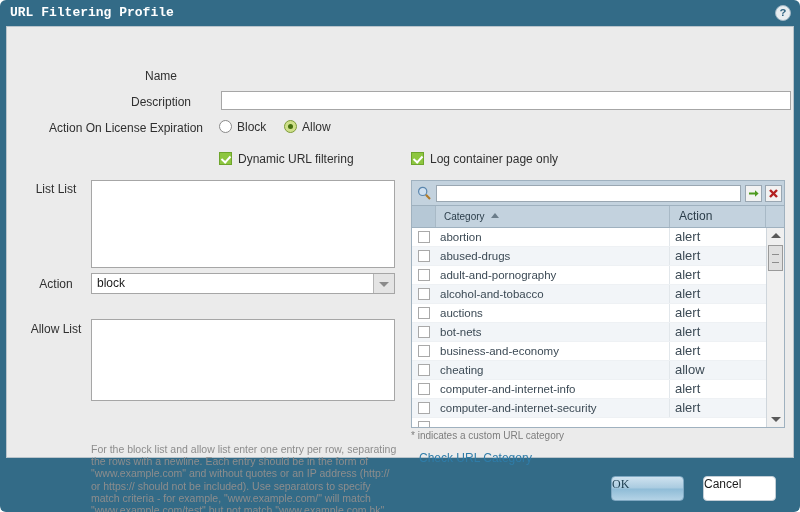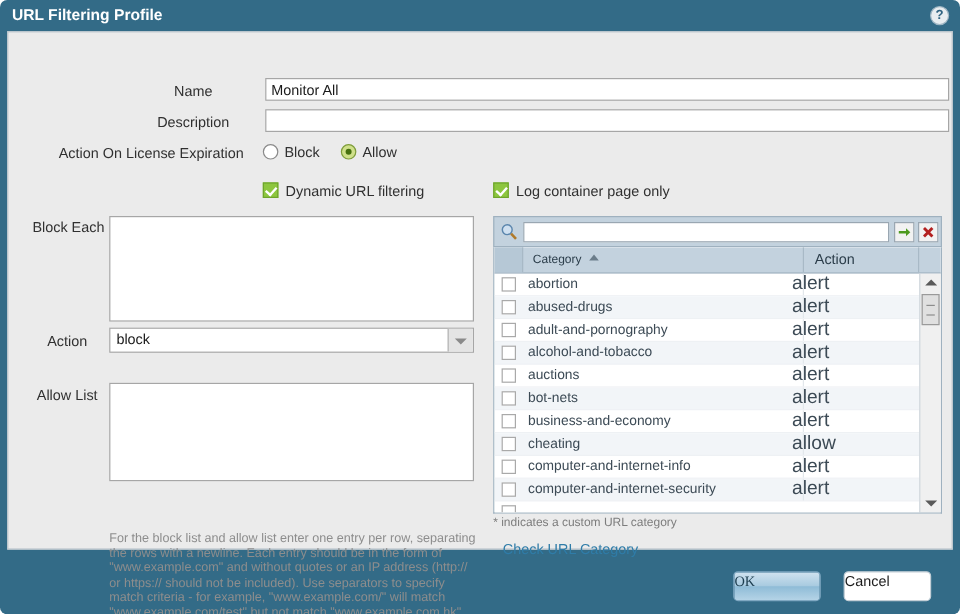--- a/index.html
+++ b/index.html
@@ -22,20 +22,21 @@
 
   
   #titlebar {
     position: absolute;
     left: 0; top: 0;
     width: 800px; height: 22px;
     color: #ffffff;
     font-size: 13px;
     font-weight: bold;
     line-height: 26px;
+    font-family: Liberation Mono, monospace;
   }
   #title-text {
     position: absolute;
     left: 10px; top: 0;
     white-space: nowrap;
   }
   #help-icon {
     position: absolute;
     right: 9px; top: 5px;
     width: 16px; height: 16px;
@@ -343,23 +344,23 @@
     left: 28px; top: 0;
     width: 228px;
     font-size: 11.5px;
     color: #3c4a55;
     line-height: 18px;
     white-space: nowrap;
     overflow: hidden;
   }
   .ract {
     position: absolute;
-    left: 248px; top: 0;
+    left: 263px; top: 0;
     width: 88px;
-    font-size: 16px;
+    font-size: 13px;
     color: #3c4a55;
     line-height: 18px;
     white-space: nowrap;
   }
   .rdivide {
     position: absolute;
     left: 257px; top: 0;
     width: 1px; height: 18px;
     background: #e2e7eb;
   }
@@ -470,41 +471,40 @@
 <div id="dialog">
 
   <div id="titlebar">
     <span id="title-text">URL Filtering Profile</span>
     <div id="help-icon">?</div>
   </div>
 
   <div id="body-panel">
 
     <span class="lbl" id="name-label">Name</span>
-    <input class="textfield" id="name-input" type="text" value="Monitor All" style="">
 
     <span class="lbl" id="desc-label">Description</span>
     <input class="textfield" id="desc-input" type="text" value="" style="">
 
     <span class="lbl" id="lic-label">Action On License Expiration</span>
     <span class="radio-wrap" id="radio-block">
       <span class="radio"></span><span>Block</span>
     </span>
     <span class="radio-wrap" id="radio-allow">
       <span class="radio on"></span><span>Allow</span>
     </span>
 
     <span class="cb-wrap" id="cb-logpage">
       <span class="cbox"></span><span>Log container page only</span>
     </span>
     <span class="cb-wrap" id="cb-dynamic">
       <span class="cbox"></span><span>Dynamic URL filtering</span>
     </span>
 
-    <span class="lbl" id="blocklist-label">Block Each</span>
+    <span class="lbl" id="blocklist-label">List List</span>
     <textarea id="blocklist-area" style=""></textarea>
 
     <span class="lbl" id="action-label">Action</span>
     <div id="action-select">
       <span>block</span>
       <span id="action-arrow"></span>
     </div>
 
     <span class="lbl" id="allowlist-label">Allow List</span>
     <textarea id="allowlist-area" style=""></textarea>

